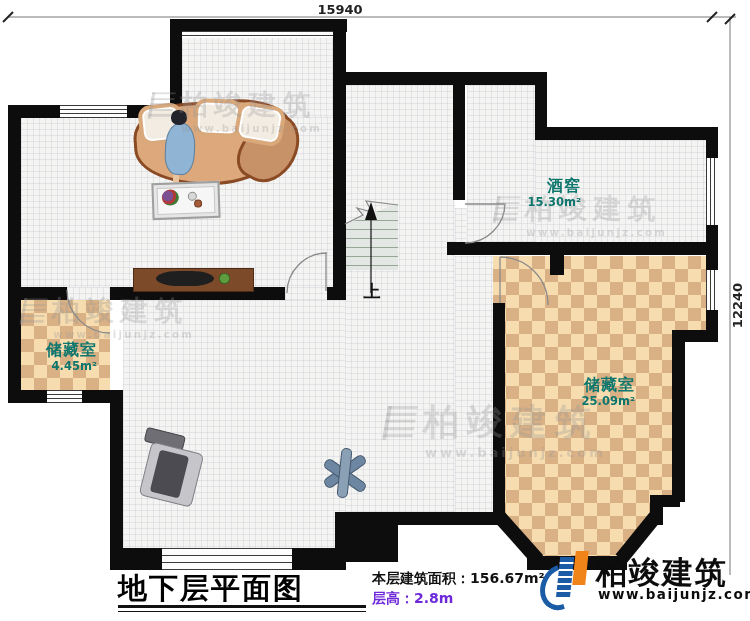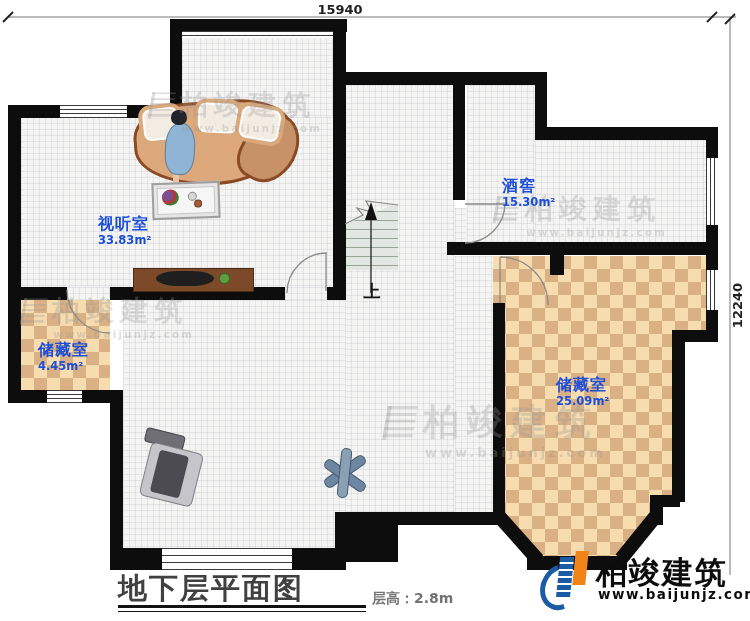--- a/index.html
+++ b/index.html
@@ -16,21 +16,21 @@
   .w{position:absolute;background:#0d0d0d;}
   
   .winh{position:absolute;background:repeating-linear-gradient(180deg,#3a3a3a 0 1px,#fdfdfd 1px 4px);}
   .winh4{position:absolute;background:repeating-linear-gradient(180deg,#3a3a3a 0 1px,#fdfdfd 1px 7px);}
   .winv{position:absolute;background:repeating-linear-gradient(90deg,#3a3a3a 0 1px,#fdfdfd 1px 4px);}
   
   .stairs{position:absolute;left:345px;top:203px;width:53px;height:67px;background:#e3e7e3;
     background-image:repeating-linear-gradient(180deg,transparent 0 8px,#98a698 8px 9px);
     clip-path:polygon(0 32%,100% 0,100% 100%,0 100%);}
   
-  .rlabel{position:absolute;text-align:left;color:#1d4ed8;line-height:1.05;margin-left:21px;}
+  .rlabel{position:absolute;text-align:right;color:#0f766e;line-height:1.05;}
   .rlabel .nm{font-size:16px;font-weight:bold;letter-spacing:1px;display:block;}
   .rlabel .ar{font-size:11.5px;font-weight:bold;display:block;margin-top:1px;}
   .uplabel{position:absolute;left:360px;top:280px;width:24px;text-align:center;
     font-size:17px;font-weight:bold;color:#111;}
   .dimtext{position:absolute;font-size:13px;font-weight:bold;color:#222;text-align:center;}
   
   .wm{position:absolute;color:rgba(150,150,152,.30);white-space:nowrap;}
   .wm .row{display:flex;align-items:center;gap:8px;}
   .wm .glyph{width:26px;height:34px;transform:skewX(-10deg);
     background:repeating-linear-gradient(180deg,rgba(150,150,152,.30) 0 3px,transparent 3px 7px);
@@ -61,26 +61,26 @@
   .treadmill{position:absolute;left:136px;top:434px;width:72px;height:68px;transform:rotate(14deg);}
   .treadmill .console{position:absolute;left:2px;top:0;width:38px;height:13px;background:#6e6e74;border-radius:4px;border:1px solid #44444a;}
   .treadmill .frame{position:absolute;left:10px;top:13px;width:52px;height:53px;background:#c6c6ca;border:1px solid #7e7e84;border-radius:6px;}
   .treadmill .belt{position:absolute;left:20px;top:19px;width:30px;height:43px;background:#4b4b51;border-radius:4px;}
   .dumbbells{position:absolute;left:318px;top:446px;width:52px;height:54px;}
   .dumbbells .b1,.dumbbells .b2,.dumbbells .b3{position:absolute;background:#6d87a2;border:1px solid #45596e;border-radius:5px;}
   .dumbbells .b1{left:3px;top:20px;width:46px;height:9px;transform:rotate(-35deg);}
   .dumbbells .b2{left:3px;top:24px;width:46px;height:9px;transform:rotate(35deg);}
   .dumbbells .b3{left:21px;top:2px;width:9px;height:48px;background:#8aa0b5;transform:rotate(6deg);}
   
-  .tb-title{position:absolute;left:118px;top:569px;font-size:29px;font-weight:600;color:#404040;letter-spacing:2px;}
+  .tb-title{position:absolute;left:118px;top:569px;font-size:29px;font-weight:600;color:#000000;letter-spacing:2px;}
   .tb-scale{position:absolute;left:301px;top:569px;font-size:29px;font-weight:600;color:#111;}
   .tb-u1{position:absolute;left:118px;top:605px;width:248px;height:3px;background:#111;}
   .tb-u2{position:absolute;left:118px;top:611px;width:248px;height:1px;background:#111;}
   .tb-row1{position:absolute;left:372px;top:570px;font-size:14px;font-weight:bold;color:#111;}
-  .tb-row2{position:absolute;left:372px;top:590px;font-size:14px;font-weight:bold;color:#737373;}
+  .tb-row2{position:absolute;left:372px;top:590px;font-size:14px;font-weight:bold;color:#6d28d9;}
   .logo{position:absolute;left:544px;top:551px;width:48px;height:52px;}
   .logo .swoosh{position:absolute;left:-3px;top:12px;width:30px;height:38px;border:5px solid transparent;
     border-left:5px solid #1c5ca6;border-bottom:5px solid #1c5ca6;border-radius:50%;transform:rotate(28deg);}
   .logo .t1{position:absolute;left:14px;top:6px;width:14px;height:42px;transform:skewX(-6deg);
     background:repeating-linear-gradient(180deg,#1c5ca6 0 5px,#fff 5px 7px);}
   .logo .t2{position:absolute;left:30px;top:0;width:13px;height:34px;transform:skewX(-6deg);background:#f08419;}
   .logo-name{position:absolute;left:596px;top:552px;font-size:31px;font-weight:bold;color:#0c0c0c;letter-spacing:2px;}
   .logo-url{position:absolute;left:598px;top:586px;font-size:13.5px;font-weight:bold;color:#0c0c0c;letter-spacing:1.5px;}
   svg.overlay{position:absolute;left:0;top:0;pointer-events:none;}
 </style>
@@ -221,44 +221,43 @@
     <div class="url">www.baijunjz.com</div>
   </div>
   <div class="wm" style="left:385px;top:398px;">
     <div class="row">
         <div class="glyph"></div>
       <span class="nm">柏竣建筑</span>
       </div>
     <div class="url">www.baijunjz.com</div>
   </div>
 
-  <div class="rlabel" style="left:77px;top:216px;width:100px;">
-    <span class="nm">视听室</span>
-    <span class="ar">33.83m²</span>
-  </div>
   <div class="rlabel" style="left:481px;top:178px;width:100px;">
     <span class="nm">酒窖</span>
     <span class="ar">15.30m²</span>
   </div>
   <div class="rlabel" style="left:17px;top:342px;width:80px;">
     <span class="nm">储藏室</span>
     <span class="ar">4.45m²</span>
   </div>
   <div class="rlabel" style="left:535px;top:377px;width:100px;">
     <span class="nm">储藏室</span>
     <span class="ar">25.09m²</span>
   </div>
   <div class="uplabel">上</div>
 
   <div class="dimtext" style="left:310px;top:2px;width:60px;">15940</div>
   <div class="dimtext" style="left:707px;top:298px;width:60px;transform:rotate(-90deg);">12240</div>
 
   <div class="tb-title">地下层平面图</div>
   <div class="tb-u1"></div>
   <div class="tb-u2"></div>
+  <div class="tb-row1">
+    <span>本层建筑面积：</span><span>156.67m²</span>
+  </div>
   <div class="tb-row2">
     <span>层高：</span><span>2.8m</span>
   </div>
   <div class="logo">
     <div class="swoosh"></div>
     <div class="t1"></div>
     <div class="t2"></div>
   </div>
   <div class="logo-name">柏竣建筑</div>
   <div class="logo-url">www.baijunjz.com</div>

